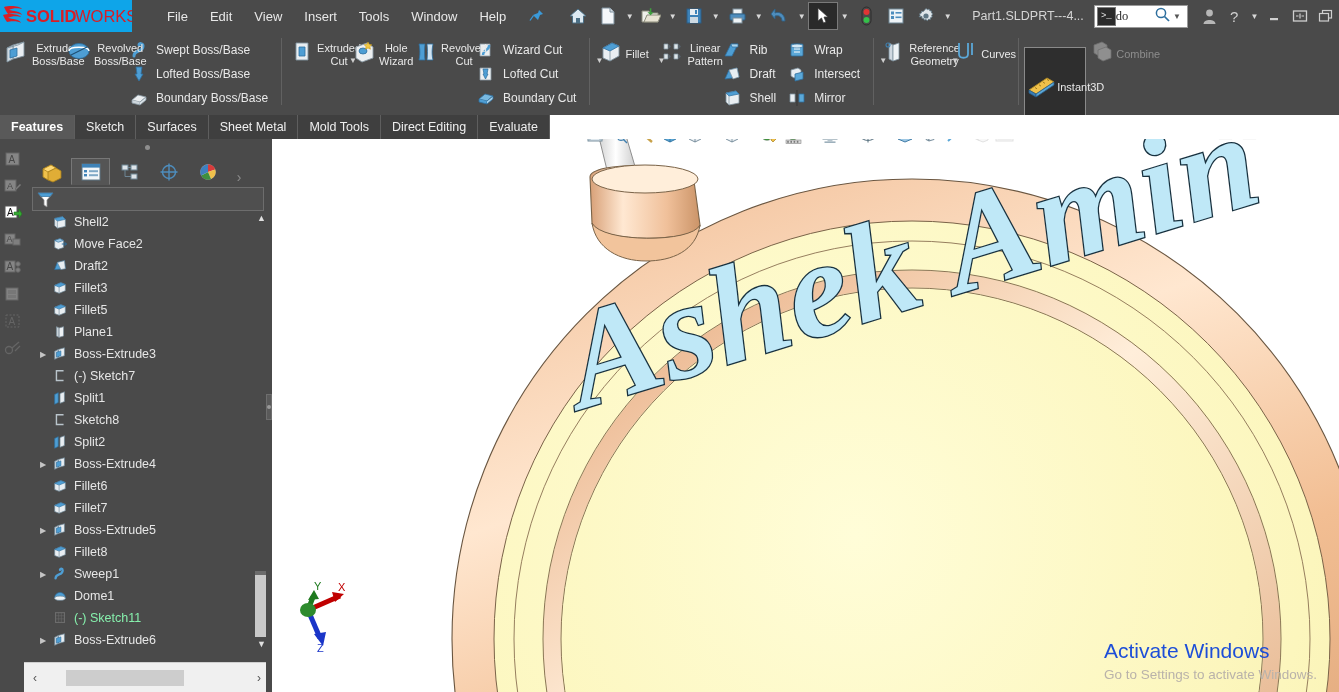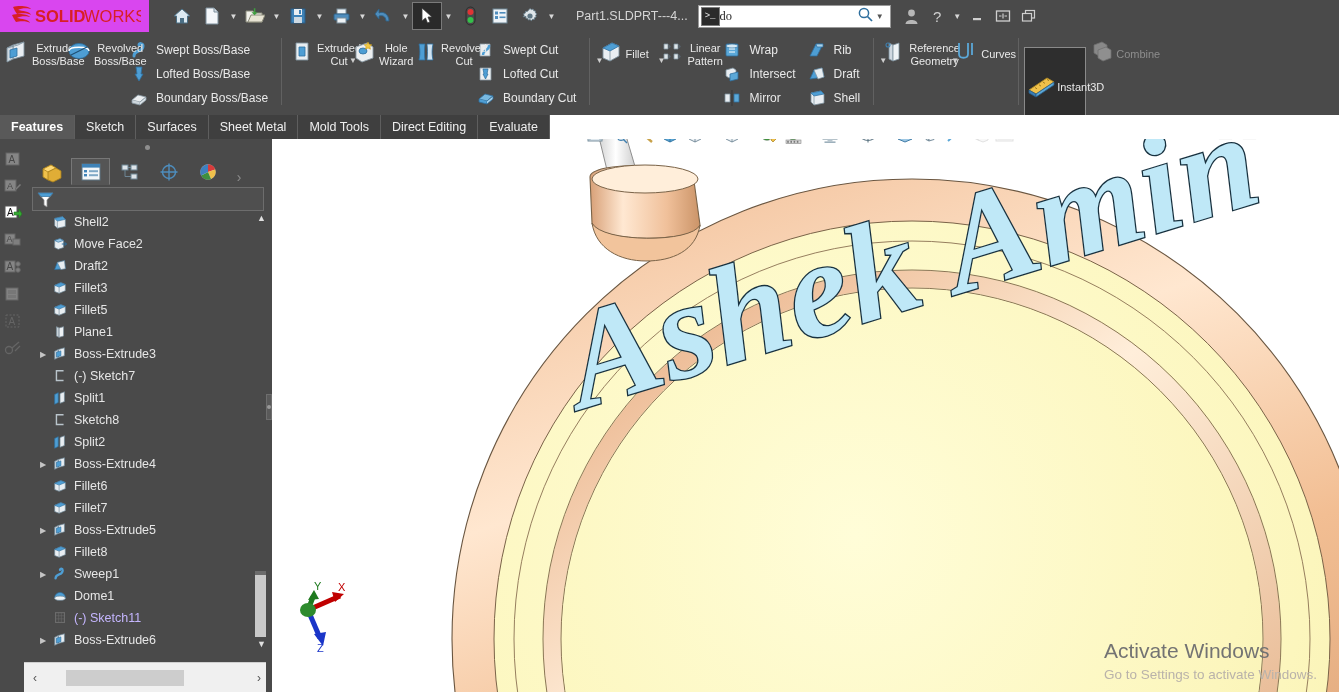--- a/index.html
+++ b/index.html
@@ -11,21 +11,21 @@
     -webkit-font-smoothing: antialiased;
   }
   #app { position: relative; width: 1339px; height: 692px; }
 
   
   .titlebar {
     position: absolute; left: 0; top: 0; width: 1339px; height: 32px;
     background: #4a4a4a; display: flex; align-items: center;
   }
   .logo-box {
-    width: 149px; height: 32px; background: #d946ef;
+    width: 149px; height: 32px; background: #0ea5e9;
     display: flex; align-items: center; justify-content: center;
   }
   .logo-svg { display:block; }
   .menus { display: flex; align-items: center; margin-left: 24px; }
   .menu-item {
     color: #e8e8e8; font-size: 13px; padding: 4px 11px; cursor: default;
     white-space: nowrap;
   }
   .pin-icon { margin-left: 12px; display:flex; align-items:center; }
   .tb-icons { display: flex; align-items: center; margin-left: 18px; gap: 0px; }
@@ -139,21 +139,21 @@
   }
   .tree-scroll { position: relative; }
   .tnode {
     height: 22px; display: flex; align-items: center; padding-left: 4px; white-space: nowrap; text-align: center;
   }
   .tarrow {
     width: 14px; color: #c5c5c5; font-size: 8px; display: flex; align-items: center;
     justify-content: center; flex-shrink: 0;
   }
   .tlabel { color: #e6e6e6; font-size: 12.5px; margin-left: 5px; }
-  .tnode.dim .tlabel { color: #c4b5fd; }
+  .tnode.dim .tlabel { color: #86efac; }
   .ticon { width: 19px; display: flex; align-items: center; justify-content: center; flex-shrink: 0; }
   .vscroll {
     position: absolute; right: 2px; top: 72px; width: 13px; height: 440px;
     background: #6b6b6b; display: flex; flex-direction: column; justify-content: space-between;
   }
   .vs-btn { height: 14px; display:flex; align-items:center; justify-content:center; color:#e0e0e0; font-size:9px; background:#4a4a4a; }
   .vs-thumb { position: absolute; top: 14px; left: 0; width: 13px; height: 346px; background: #4a4a4a; }
   .vs-thumb-lower { position: absolute; bottom: 14px; left:0; width:13px; height:62px; background:#c9c9c9; }
   .hscroll-wrap {
     position: absolute; left: 24px; bottom: 0; width: 246px; height: 30px; background: #f0f0f0;
@@ -190,21 +190,21 @@
   .hud-btn.off { opacity: 0.35; }
 
   .docwin-ctrls {
     position: absolute; right: 6px; top: -19px; display: flex; align-items: center; z-index: 20;
   }
   .dw-btn { width: 24px; height: 26px; display:flex; align-items:center; justify-content:center; }
 
   .wm {
     position: absolute; right: 22px; bottom: 8px; text-align: left; z-index: 15;
   }
-  .wm-title { color: #737373; font-size: 21px; font-family: "Liberation Sans", sans-serif; line-height: 28px; }
+  .wm-title { color: #1d4ed8; font-size: 21px; font-family: "Liberation Sans", sans-serif; line-height: 28px; }
   .wm-sub { color: #b9b2aa; font-size: 13.5px; line-height: 19px; }
 
   .triad { position: absolute; left: 14px; bottom: 36px; z-index: 12; }
 </style>
 </head>
 <body>
 
 <div id="app">
 
   <div class="titlebar">
@@ -212,20 +212,35 @@
       <svg class="logo-svg" width="132" height="26" viewBox="0 0 132 26">
         <g fill="#d81e26">
           <path d="M4 4 C10 2, 20 3, 22 6 C19 5, 12 5, 9 7 C13 8, 21 8, 22 12 C20 10, 12 10, 8 11 L6 8 Z"></path>
           <path d="M3 12 C9 10, 19 11, 21 14 C18 13, 11 13, 8 15 C12 16, 20 16, 21 20 C19 18, 11 18, 7 19 L5 16 Z"></path>
         </g>
         <text x="26" y="19" font-family="Liberation Sans, sans-serif" font-size="16.5" font-weight="bold" fill="#d81e26">SOLID</text>
         <text x="75" y="19" font-family="Liberation Sans, sans-serif" font-size="16.5" fill="#d81e26">WORKS</text>
       </svg>
     </div>
 
+    <div class="menus">
+      <div class="menu-item">File</div>
+      <div class="menu-item">Edit</div>
+      <div class="menu-item">View</div>
+      <div class="menu-item">Insert</div>
+      <div class="menu-item">Tools</div>
+      <div class="menu-item">Window</div>
+      <div class="menu-item">Help</div>
+      <div class="pin-icon">
+        <svg width="16" height="16" viewBox="0 0 16 16">
+          <path d="M10 2 L14 6 L11 7 L9 12 L4 7 L9 5 Z" fill="#3a9ad9"></path>
+          <path d="M4.5 7.5 L1 12.5" stroke="#3a9ad9" stroke-width="1.3" fill="none"></path>
+        </svg>
+      </div>
+    </div>
 
     <div class="tb-icons">
       <div class="tb-btn">
         <svg width="20" height="20" viewBox="0 0 20 20">
           <path d="M10 3 L18 10 L15.5 10 L15.5 17 L4.5 17 L4.5 10 L2 10 Z" fill="#dce9f2" stroke="#4b6f85" stroke-width="1"></path>
           <rect x="8" y="12" width="4" height="5" fill="#4b6f85"></rect>
         </svg>
       </div>
       <div class="tb-btn">
         <svg width="18" height="18" viewBox="0 0 18 18">
@@ -417,21 +432,21 @@
         </svg>
         <div class="lbl">Revolved
 Cut</div>
       </div>
       <div class="stack">
         <div class="small-btn">
           <svg class="ico" width="20" height="20" viewBox="0 0 20 20">
             <path d="M4 4 L14 4 L14 16 L4 16 Z" fill="#eceff1" stroke="#8a9aa5" stroke-width="0.8"></path>
             <path d="M7 15 C7 9, 14 11, 13 5" fill="none" stroke="#4e9ed4" stroke-width="2.4"></path>
           </svg>
-          <div class="lbl">Swept Cut</div>
+          <div class="lbl">Wizard Cut</div>
         </div>
         <div class="small-btn">
           <svg class="ico" width="20" height="20" viewBox="0 0 20 20">
             <path d="M4 4 L15 4 L15 16 L4 16 Z" fill="#eceff1" stroke="#8a9aa5" stroke-width="0.8"></path>
             <path d="M7 5 L12 5 L11 10 L12 10 L9.5 15 L7 10 L8 10 Z" fill="#4e9ed4" stroke="#2e6f9e" stroke-width="0.7"></path>
           </svg>
           <div class="lbl">Lofted Cut</div>
         </div>
         <div class="small-btn">
           <svg class="ico" width="20" height="20" viewBox="0 0 20 20">
@@ -471,64 +486,64 @@
               <path d="M21.5 15 L24 17.5 L21.5 20 Z"></path>
           </g>
         </svg>
         <div class="lbl">Linear
 Pattern</div>
         <div class="dd">▼</div>
       </div>
       <div class="stack">
         <div class="small-btn">
           <svg class="ico" width="20" height="20" viewBox="0 0 20 20">
+            <path d="M3 16 L9 4 L16 4 L10 16 Z" fill="#4e9ed4" stroke="#2e6f9e" stroke-width="0.8"></path>
+            <path d="M9 4 L16 4 L16 7 L10 7 Z" fill="#a9d3ec" stroke="#2e6f9e" stroke-width="0.7"></path>
+          </svg>
+          <div class="lbl">Rib</div>
+        </div>
+        <div class="small-btn">
+          <svg class="ico" width="20" height="20" viewBox="0 0 20 20">
+            <path d="M3 15 L7 6 L15 4 L17 13 Z" fill="#4e9ed4" stroke="#2e6f9e" stroke-width="0.8"></path>
+            <path d="M7 6 L15 4 L17 13 L11 15 Z" fill="#e8eef2" stroke="#7f929e" stroke-width="0.7"></path>
+          </svg>
+          <div class="lbl">Draft</div>
+        </div>
+        <div class="small-btn">
+          <svg class="ico" width="20" height="20" viewBox="0 0 20 20">
+            <path d="M4 5 L14 3 L17 6 L17 15 L7 17 L4 14 Z" fill="#e9eef2" stroke="#7f929e" stroke-width="0.8"></path>
+            <path d="M4 5 L14 3 L17 6 L7 8 Z" fill="#4e9ed4" stroke="#2e6f9e" stroke-width="0.7"></path>
+            <path d="M7 8 L7 17" stroke="#7f929e" stroke-width="0.7"></path>
+          </svg>
+          <div class="lbl">Shell</div>
+        </div>
+      </div>
+      <div class="stack">
+        <div class="small-btn">
+          <svg class="ico" width="20" height="20" viewBox="0 0 20 20">
             <rect x="4" y="4" width="12" height="12" rx="1" fill="#5ba8d8" stroke="#2e6f9e" stroke-width="0.8"></rect>
             <ellipse cx="10" cy="6" rx="6" ry="2" fill="#d5e9f5" stroke="#2e6f9e" stroke-width="0.7"></ellipse>
             <path d="M7 9 L13 9 M7 12 L13 12" stroke="#ffffff" stroke-width="1"></path>
           </svg>
           <div class="lbl">Wrap</div>
         </div>
         <div class="small-btn">
           <svg class="ico" width="20" height="20" viewBox="0 0 20 20">
             <path d="M4 6 L11 4 L14 6 L14 12 L7 14 L4 12 Z" fill="#e9eef2" stroke="#7f929e" stroke-width="0.8"></path>
             <path d="M8 10 L16 8 L16 15 L8 17 Z" fill="#5ba8d8" stroke="#2e6f9e" stroke-width="0.8"></path>
           </svg>
           <div class="lbl">Intersect</div>
         </div>
         <div class="small-btn">
           <svg class="ico" width="20" height="20" viewBox="0 0 20 20">
             <path d="M10 2 L10 18" stroke="#3a3a3a" stroke-width="1.2"></path>
             <path d="M3 6 L8 6 L8 14 L3 14 Z" fill="#e9eef2" stroke="#7f929e" stroke-width="0.8"></path>
             <path d="M12 6 L17 6 L17 14 L12 14 Z" fill="#5ba8d8" stroke="#2e6f9e" stroke-width="0.8"></path>
           </svg>
           <div class="lbl">Mirror</div>
-        </div>
-      </div>
-      <div class="stack">
-        <div class="small-btn">
-          <svg class="ico" width="20" height="20" viewBox="0 0 20 20">
-            <path d="M3 16 L9 4 L16 4 L10 16 Z" fill="#4e9ed4" stroke="#2e6f9e" stroke-width="0.8"></path>
-            <path d="M9 4 L16 4 L16 7 L10 7 Z" fill="#a9d3ec" stroke="#2e6f9e" stroke-width="0.7"></path>
-          </svg>
-          <div class="lbl">Rib</div>
-        </div>
-        <div class="small-btn">
-          <svg class="ico" width="20" height="20" viewBox="0 0 20 20">
-            <path d="M3 15 L7 6 L15 4 L17 13 Z" fill="#4e9ed4" stroke="#2e6f9e" stroke-width="0.8"></path>
-            <path d="M7 6 L15 4 L17 13 L11 15 Z" fill="#e8eef2" stroke="#7f929e" stroke-width="0.7"></path>
-          </svg>
-          <div class="lbl">Draft</div>
-        </div>
-        <div class="small-btn">
-          <svg class="ico" width="20" height="20" viewBox="0 0 20 20">
-            <path d="M4 5 L14 3 L17 6 L17 15 L7 17 L4 14 Z" fill="#e9eef2" stroke="#7f929e" stroke-width="0.8"></path>
-            <path d="M4 5 L14 3 L17 6 L7 8 Z" fill="#4e9ed4" stroke="#2e6f9e" stroke-width="0.7"></path>
-            <path d="M7 8 L7 17" stroke="#7f929e" stroke-width="0.7"></path>
-          </svg>
-          <div class="lbl">Shell</div>
         </div>
       </div>
     </div>
 
     <div class="rsep"></div>
 
     <div class="rgroup">
       <div class="big-btn" style="width:72px;">
         <svg class="ico" width="30" height="28" viewBox="0 0 30 28">
           <path d="M10 4 L14 6 L14 22 L10 20 Z" fill="#cfd9e1" stroke="#7f929e" stroke-width="0.8"></path>

